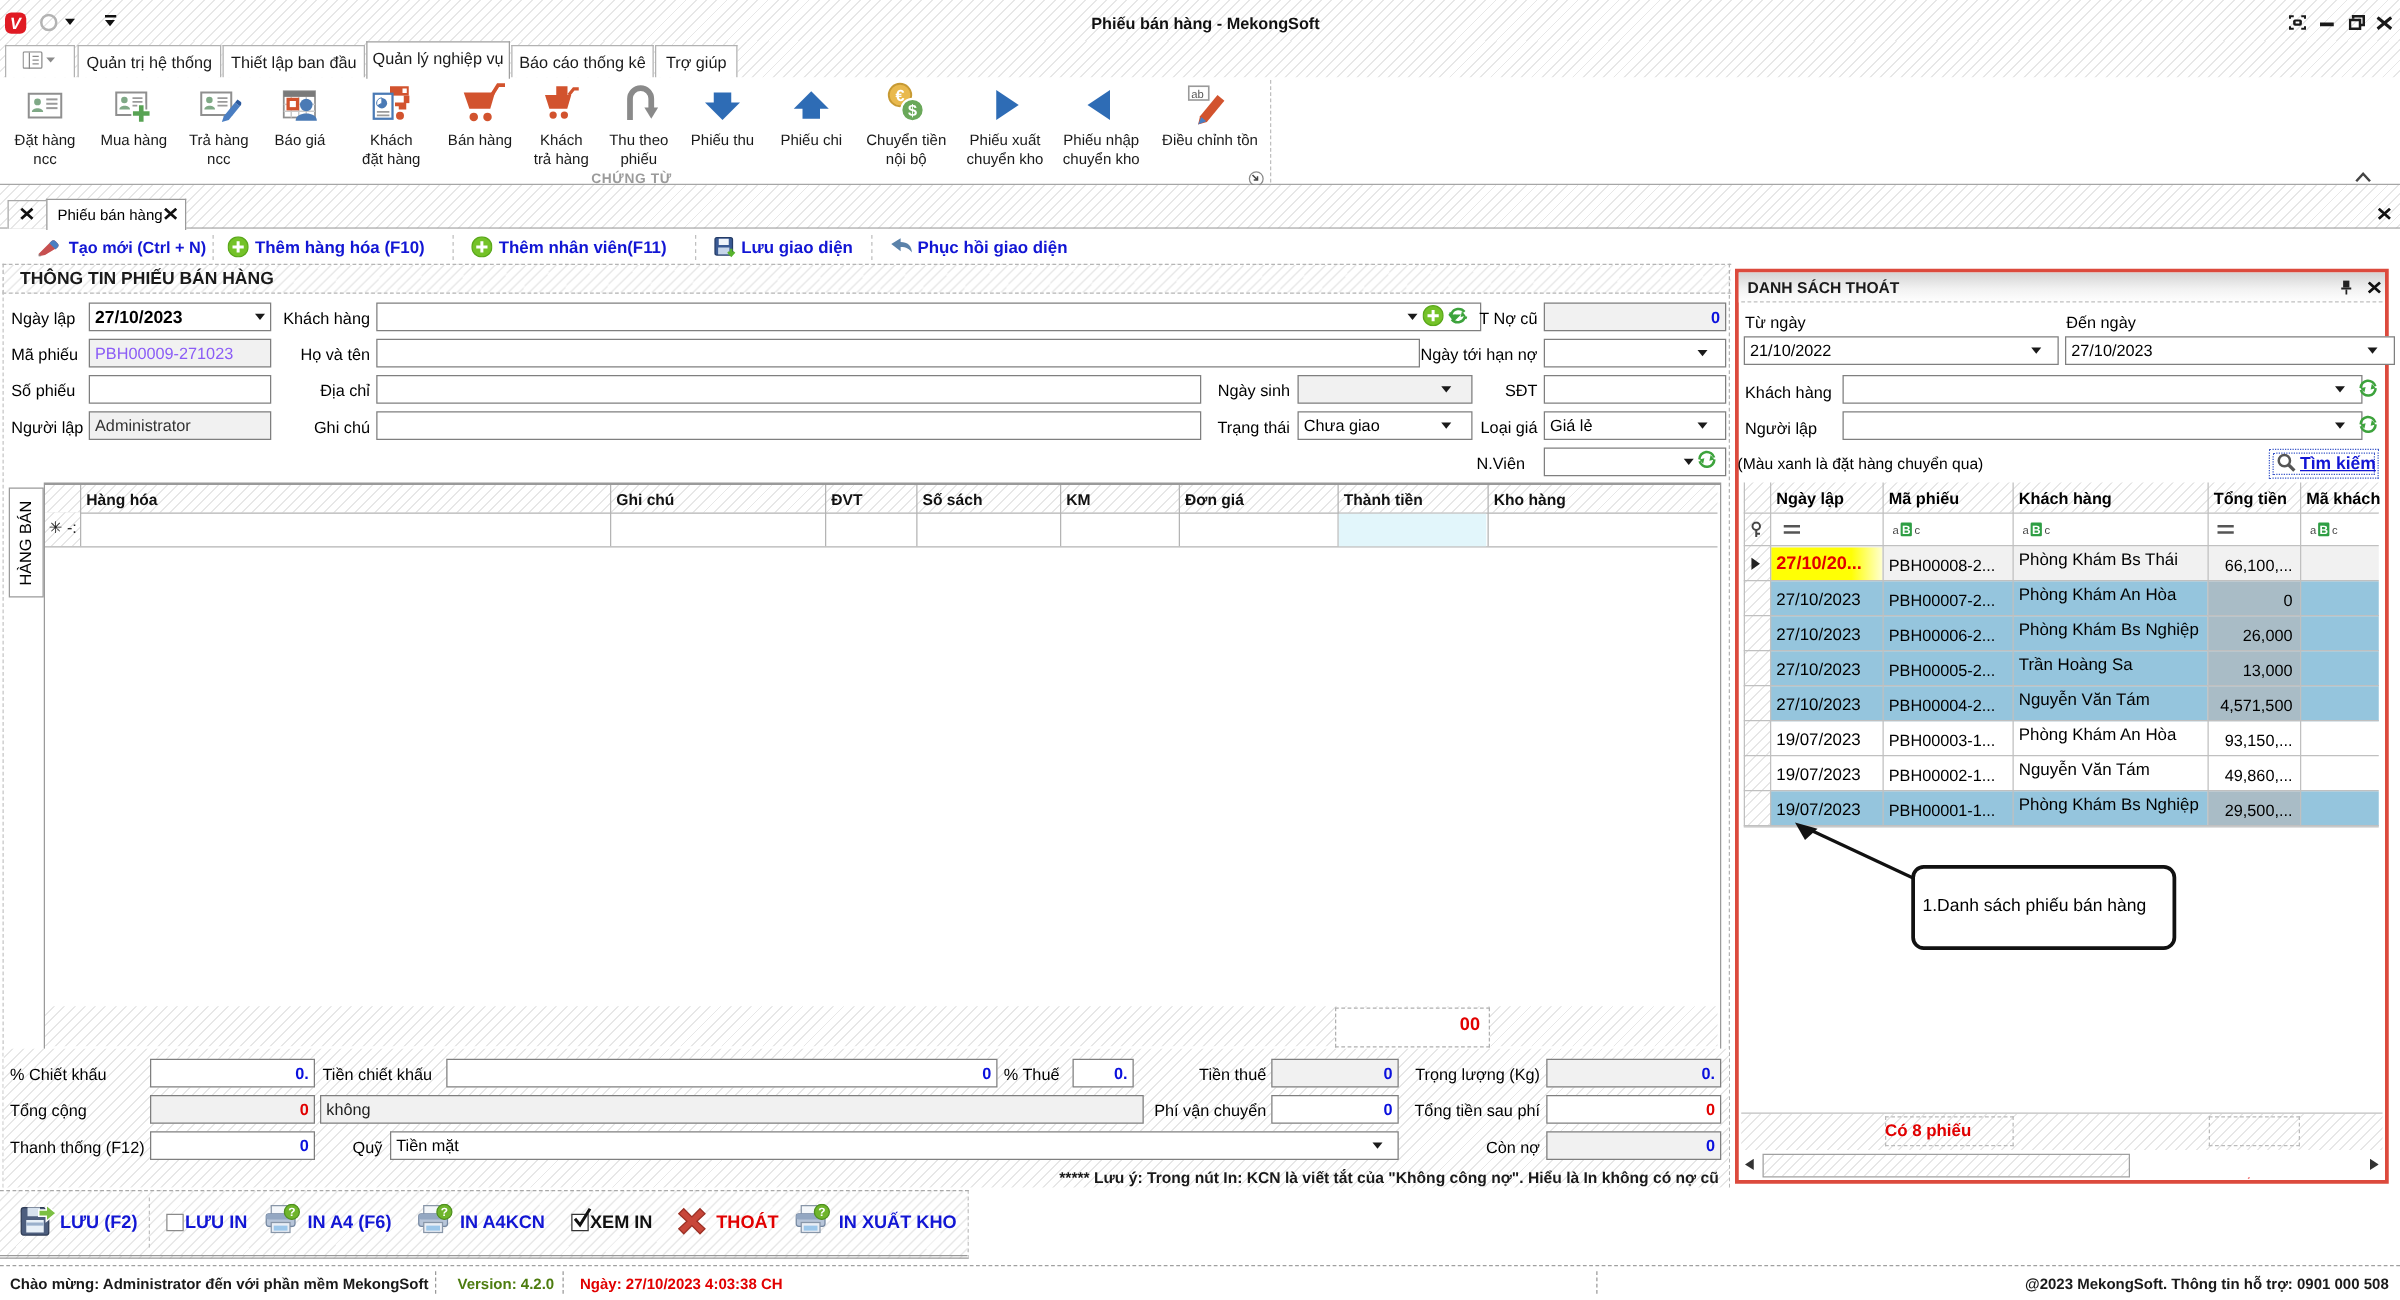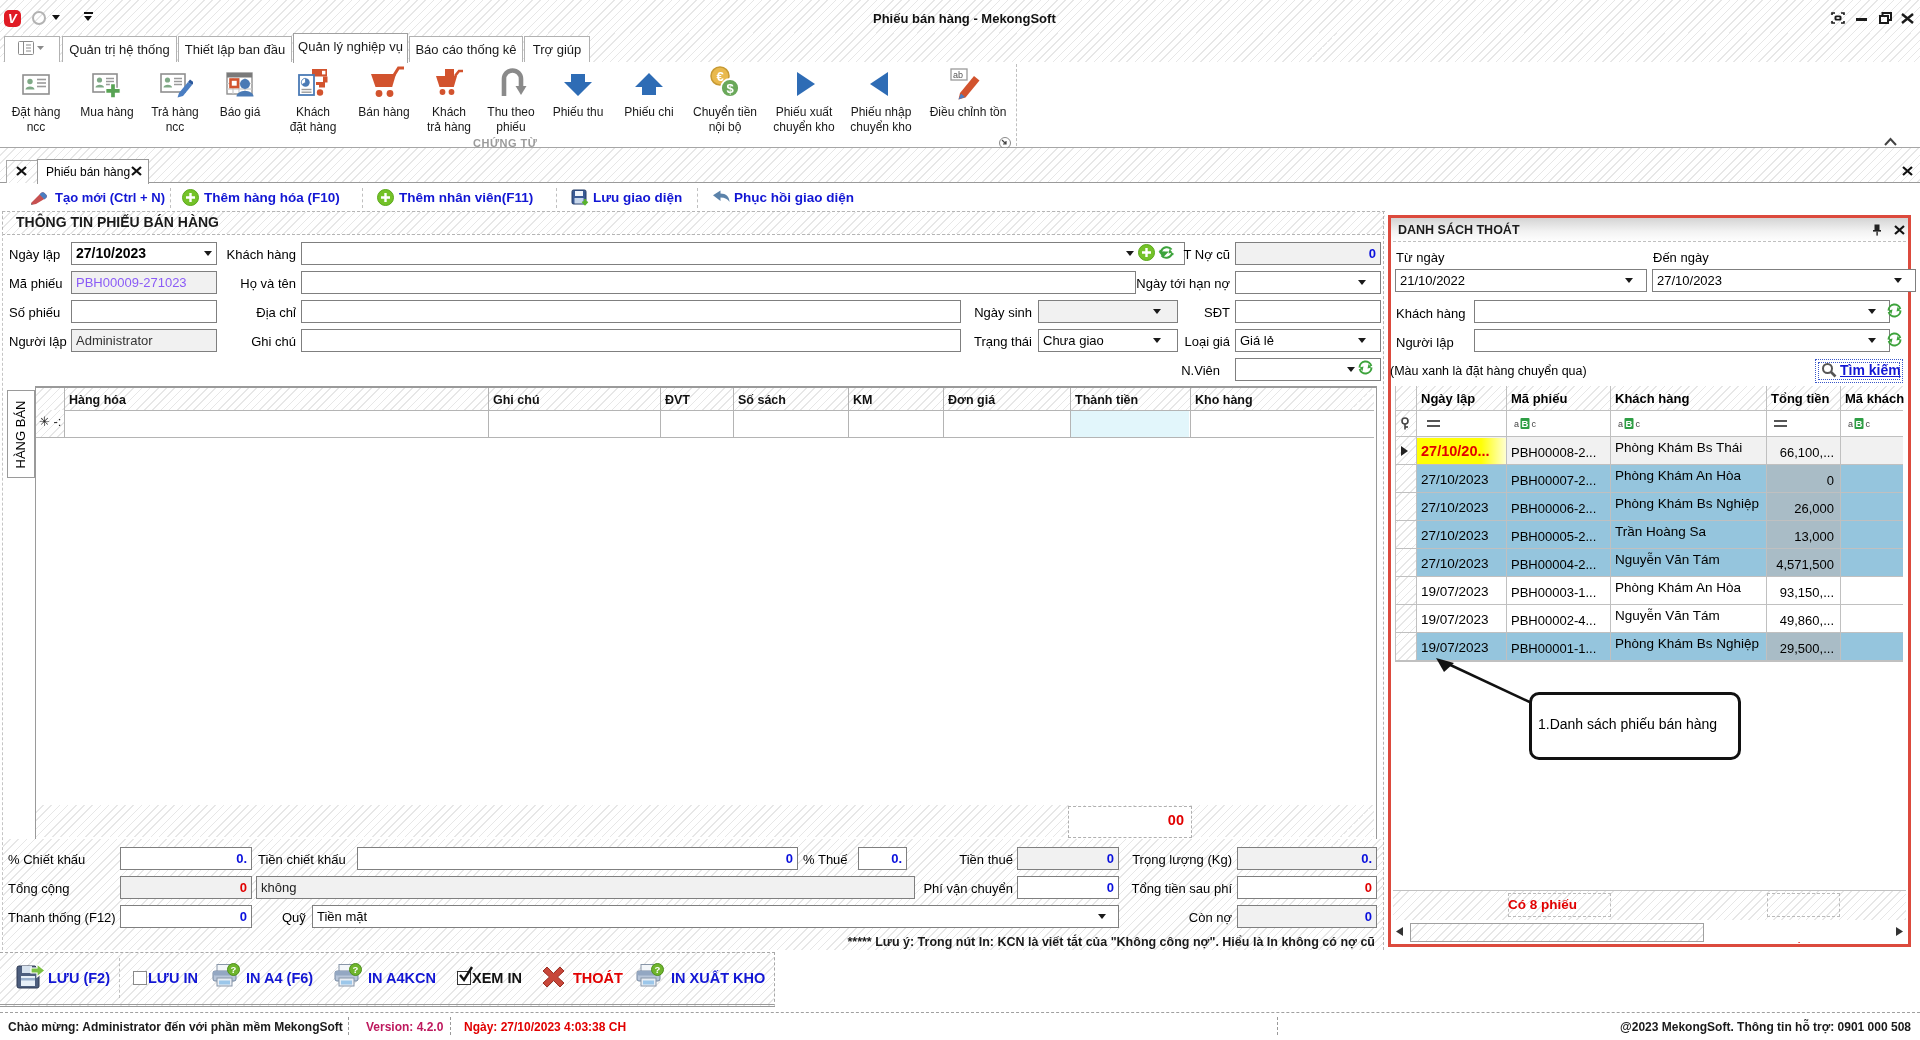--- a/index.html
+++ b/index.html
@@ -497,21 +497,21 @@
 <div class="abs" style="left:1840px;top:549px;width:63px;height:28px;background:#95c5dd"></div>
 <div class="lb " style="left:1421px;top:556px;font-size:13.5px">27/10/2023</div>
 <div class="lb" style="left:1511px;top:557px;font-size:13px">PBH00004-2...</div>
 <div class="lb" style="left:1615px;top:552px;font-size:13.5px">Nguyễn Văn Tám</div>
 <div class="lb" style="left:1766px;top:557px;width:68px;text-align:right;font-size:13px">4,571,500</div>
 <div class="lb " style="left:1421px;top:584px;font-size:13.5px">19/07/2023</div>
 <div class="lb" style="left:1511px;top:585px;font-size:13px">PBH00003-1...</div>
 <div class="lb" style="left:1615px;top:580px;font-size:13.5px">Phòng Khám An Hòa</div>
 <div class="lb" style="left:1766px;top:585px;width:68px;text-align:right;font-size:13px">93,150,...</div>
 <div class="lb " style="left:1421px;top:612px;font-size:13.5px">19/07/2023</div>
-<div class="lb" style="left:1511px;top:613px;font-size:13px">PBH00002-4...</div>
+<div class="lb" style="left:1511px;top:613px;font-size:13px">PBH00002-1...</div>
 <div class="lb" style="left:1615px;top:608px;font-size:13.5px">Nguyễn Văn Tám</div>
 <div class="lb" style="left:1766px;top:613px;width:68px;text-align:right;font-size:13px">49,860,...</div>
 <div class="abs" style="left:1416px;top:633px;width:350px;height:28px;background:#95c5dd"></div>
 <div class="abs" style="left:1766px;top:633px;width:74px;height:28px;background:#a9bcc6"></div>
 <div class="abs" style="left:1840px;top:633px;width:63px;height:28px;background:#95c5dd"></div>
 <div class="lb " style="left:1421px;top:640px;font-size:13.5px">19/07/2023</div>
 <div class="lb" style="left:1511px;top:641px;font-size:13px">PBH00001-1...</div>
 <div class="lb" style="left:1615px;top:636px;font-size:13.5px">Phòng Khám Bs Nghiệp</div>
 <div class="lb" style="left:1766px;top:641px;width:68px;text-align:right;font-size:13px">29,500,...</div>
 <div class="abs" style="left:1416px;top:386px;width:1px;height:274px;background:#c0c0c0"></div>
@@ -582,19 +582,19 @@
         <path d="M7 0 L0 4.5 L7 9 z" fill="#333"></path>
       </svg>
 <svg style="left:1895px;top:927px" width="8" height="9" viewBox="0 0 8 9">
         <path d="M1 0 L8 4.5 L1 9 z" fill="#333"></path>
       </svg>
 </div>
 
 <div class="abs" style="left:0;top:1012px;width:1920px;height:28px;background:#fff;border-top:1px dashed #a0a0a0"></div>
 <div class="abs b" style="left:8px;top:1020px;font-size:12px;color:#1a1a1a;white-space:nowrap">Chào mừng: Administrator đến với phần mềm MekongSoft</div>
 <div class="vsep" style="left:348px;top:1017px;height:18px;border-color:#9a9a9a"></div>
-<div class="abs b" style="left:366px;top:1020px;font-size:12px;color:#be185d">Version: 4.2.0</div>
+<div class="abs b" style="left:366px;top:1020px;font-size:12px;color:#4d7c0f">Version: 4.2.0</div>
 <div class="vsep" style="left:450px;top:1017px;height:18px;border-color:#9a9a9a"></div>
 <div class="abs b red" style="left:464px;top:1020px;font-size:12px">Ngày: 27/10/2023 4:03:38 CH</div>
 <div class="vsep" style="left:1277px;top:1017px;height:18px;border-color:#9a9a9a"></div>
 <div class="abs b" style="right:9px;top:1020px;font-size:12px;color:#1a1a1a;white-space:nowrap">@2023 MekongSoft. Thông tin hỗ trợ: 0901 000 508</div>
 
 </div>
 
 </body></html>

